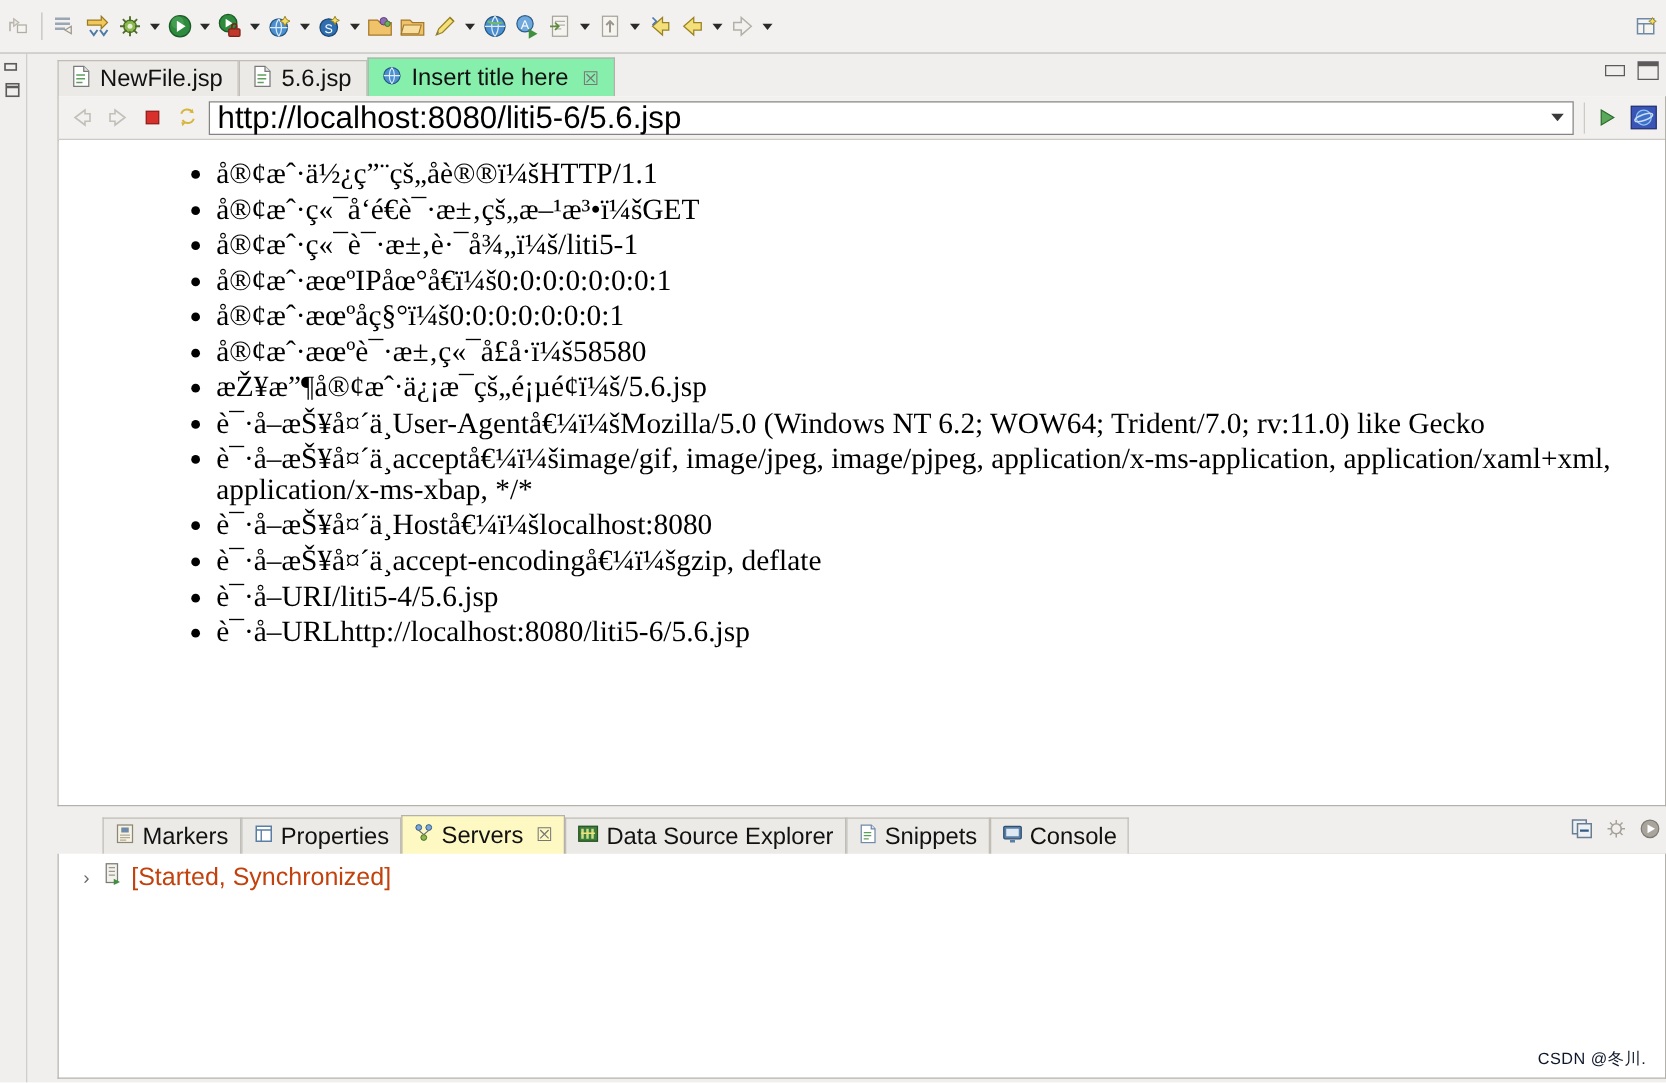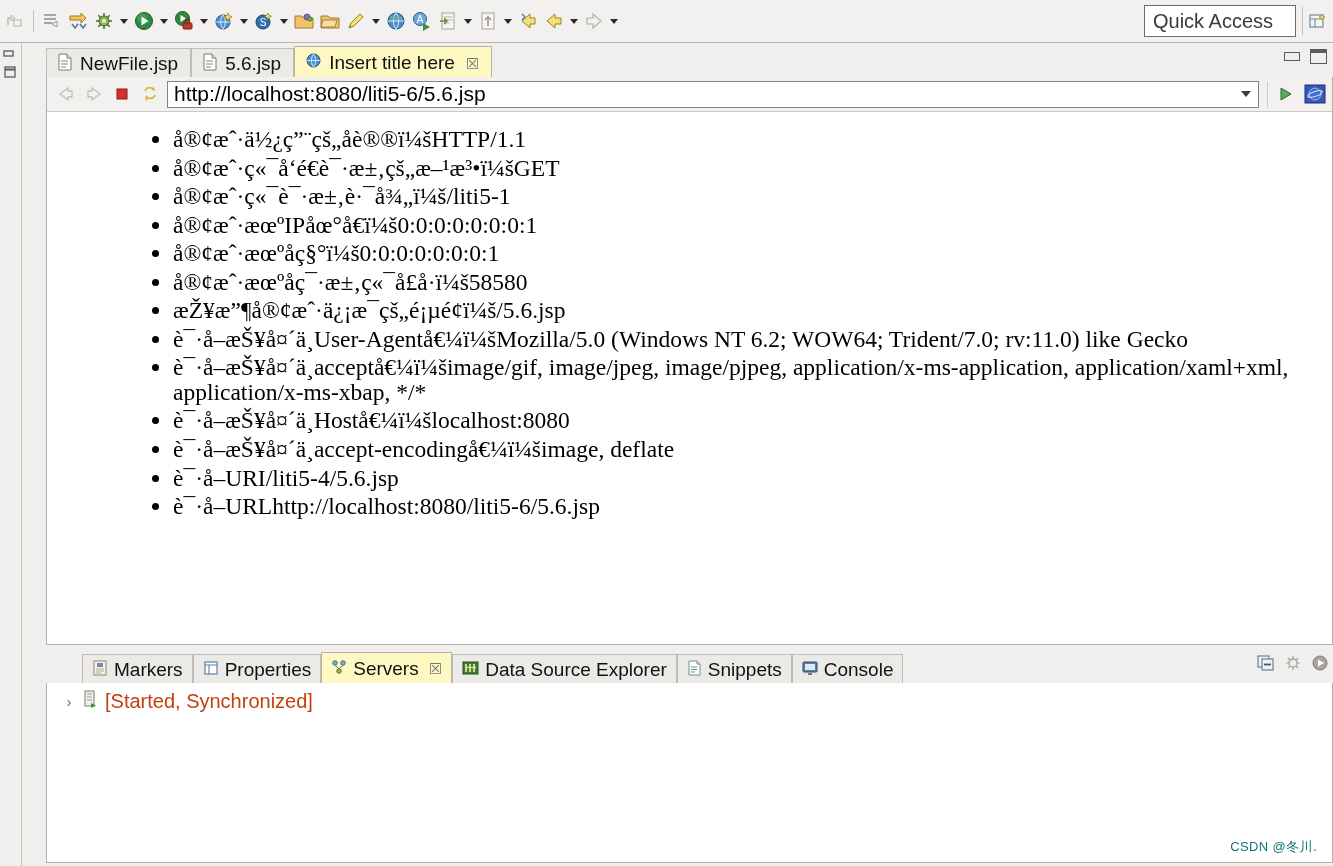--- a/index.html
+++ b/index.html
@@ -92,21 +92,21 @@
     border: 1px solid #c0bdb7;
     border-bottom: none;
     background: #e9e7e3;
     font-size: 19px; color: #111;
     gap: 7px;
     font-family: "Liberation Sans", sans-serif;
     position: relative;
   }
   .tab.inactive { background: #eceae6; }
   .tab.active {
-    background: #fef9c3;
+    background: #86efac;
     border-color: #b4b1ab;
     height: 33px;
   }
   .tab-close {
     font-size: 15px; color: #777; margin-left: 4px; line-height: 1;
   }
   .tab-filler {
     flex: 1; height: 31px;
     border-bottom: 1px solid #b4b1ab;
   }
@@ -136,21 +136,21 @@
     background: #f2f1ef;
     border-bottom: 1px solid #cdcac5;
   }
   .nav-btn { width: 22px; height: 22px; display: flex; align-items: center; justify-content: center;}
   .url-input {
     flex: 1; height: 27px;
     background: #ffffff;
     border: 1px solid #848484;
     display: flex; align-items: center;
     padding: 0 4px 0 6px;
-    font-size: 21px; color: #000;
+    font-size: 25px; color: #000;
     font-family: "Liberation Sans", sans-serif;
     position: relative;
   }
   .url-text { flex: 1; white-space: nowrap; overflow: hidden; }
   .url-caret {
     width: 0; height: 0;
     border-left: 5px solid transparent;
     border-right: 5px solid transparent;
     border-top: 6px solid #3a3a3a;
     margin-right: 3px;
@@ -218,21 +218,21 @@
     color: #000;
     padding: 2px 0 0 8px;
   }
   .twisty {
     width: 12px; text-align: center; color: #6b6b6b; font-size: 15px;
   }
   .server-status { color: #c2410c; }
 
   .watermark {
     position: absolute; right: 16px; bottom: 10px;
-    font-size: 13px; color: #0f766e;
+    font-size: 13px; color: #0f172a;
     font-family: "Liberation Sans", sans-serif;
     letter-spacing: .4px;
   }
 </style>
 </head>
 <body>
 
 <div id="app">
 
   <div class="toolbar">
@@ -384,24 +384,20 @@
 
       <div class="tb-btn">
         <svg class="tb-ico" width="22" height="22" viewBox="0 0 22 22">
           <path d="M10 4 L18 11 L10 18 L10 14 L4 14 L4 8 L10 8 Z" fill="none" stroke="#b3b0a7" stroke-width="1.2"></path>
         </svg>
       </div>
       <div class="tb-arrow"></div>
 
     </div>
 
-    <div class="quick-access-wrap">
-      <div class="quick-access">Quick Access</div>
-      <div class="qa-sep"></div>
-    </div>
     <div class="perspective-btn">
       <svg width="20" height="20" viewBox="0 0 20 20">
         <rect x="2" y="4" width="13" height="12" fill="#f5f4ef" stroke="#6f8aa8" stroke-width="1.2"></rect>
         <path d="M2 8 h13 M7 8 v8" stroke="#6f8aa8" stroke-width="1.1"></path>
         <path d="M14 3 l1 2 l2 1 l-2 1 l-1 2 l-1 -2 l-2 -1 l2 -1 Z" fill="#f2dd67" stroke="#9a8220" stroke-width=".7"></path>
       </svg>
     </div>
   </div>
 
   <div class="left-strip">
@@ -513,26 +509,26 @@
         </div>
       </div>
 
       <div class="page">
         <ul class="doclist">
           <li>å®¢æˆ·ä½¿ç”¨çš„åè®®ï¼šHTTP/1.1</li>
           <li>å®¢æˆ·ç«¯å‘é€è¯·æ±‚çš„æ–¹æ³•ï¼šGET</li>
           <li>å®¢æˆ·ç«¯è¯·æ±‚è·¯å¾„ï¼š/liti5-1</li>
           <li>å®¢æˆ·æœºIPåœ°å€ï¼š0:0:0:0:0:0:0:1</li>
           <li>å®¢æˆ·æœºåç§°ï¼š0:0:0:0:0:0:0:1</li>
-          <li>å®¢æˆ·æœºåç¯·æ±‚ç«¯å£å·ï¼š58580</li>
+          <li>å®¢æˆ·æœºè¯·æ±‚ç«¯å£å·ï¼š58580</li>
           <li>æŽ¥æ”¶å®¢æˆ·ä¿¡æ¯çš„é¡µé¢ï¼š/5.6.jsp</li>
           <li>è¯·å–æŠ¥å¤´ä¸­User-Agentå€¼ï¼šMozilla/5.0 (Windows NT 6.2; WOW64; Trident/7.0; rv:11.0) like Gecko</li>
           <li>è¯·å–æŠ¥å¤´ä¸­acceptå€¼ï¼šimage/gif, image/jpeg, image/pjpeg, application/x-ms-application, application/xaml+xml, application/x-ms-xbap, */*</li>
           <li>è¯·å–æŠ¥å¤´ä¸­Hostå€¼ï¼šlocalhost:8080</li>
-          <li>è¯·å–æŠ¥å¤´ä¸­accept-encodingå€¼ï¼šimage, deflate</li>
+          <li>è¯·å–æŠ¥å¤´ä¸­accept-encodingå€¼ï¼šgzip, deflate</li>
           <li>è¯·å–URI/liti5-4/5.6.jsp</li>
           <li>è¯·å–URLhttp://localhost:8080/liti5-6/5.6.jsp</li>
         </ul>
       </div>
     </div>
   </div>
 
   <div class="bottom-panel">
 
     <div class="bp-tabbar">

